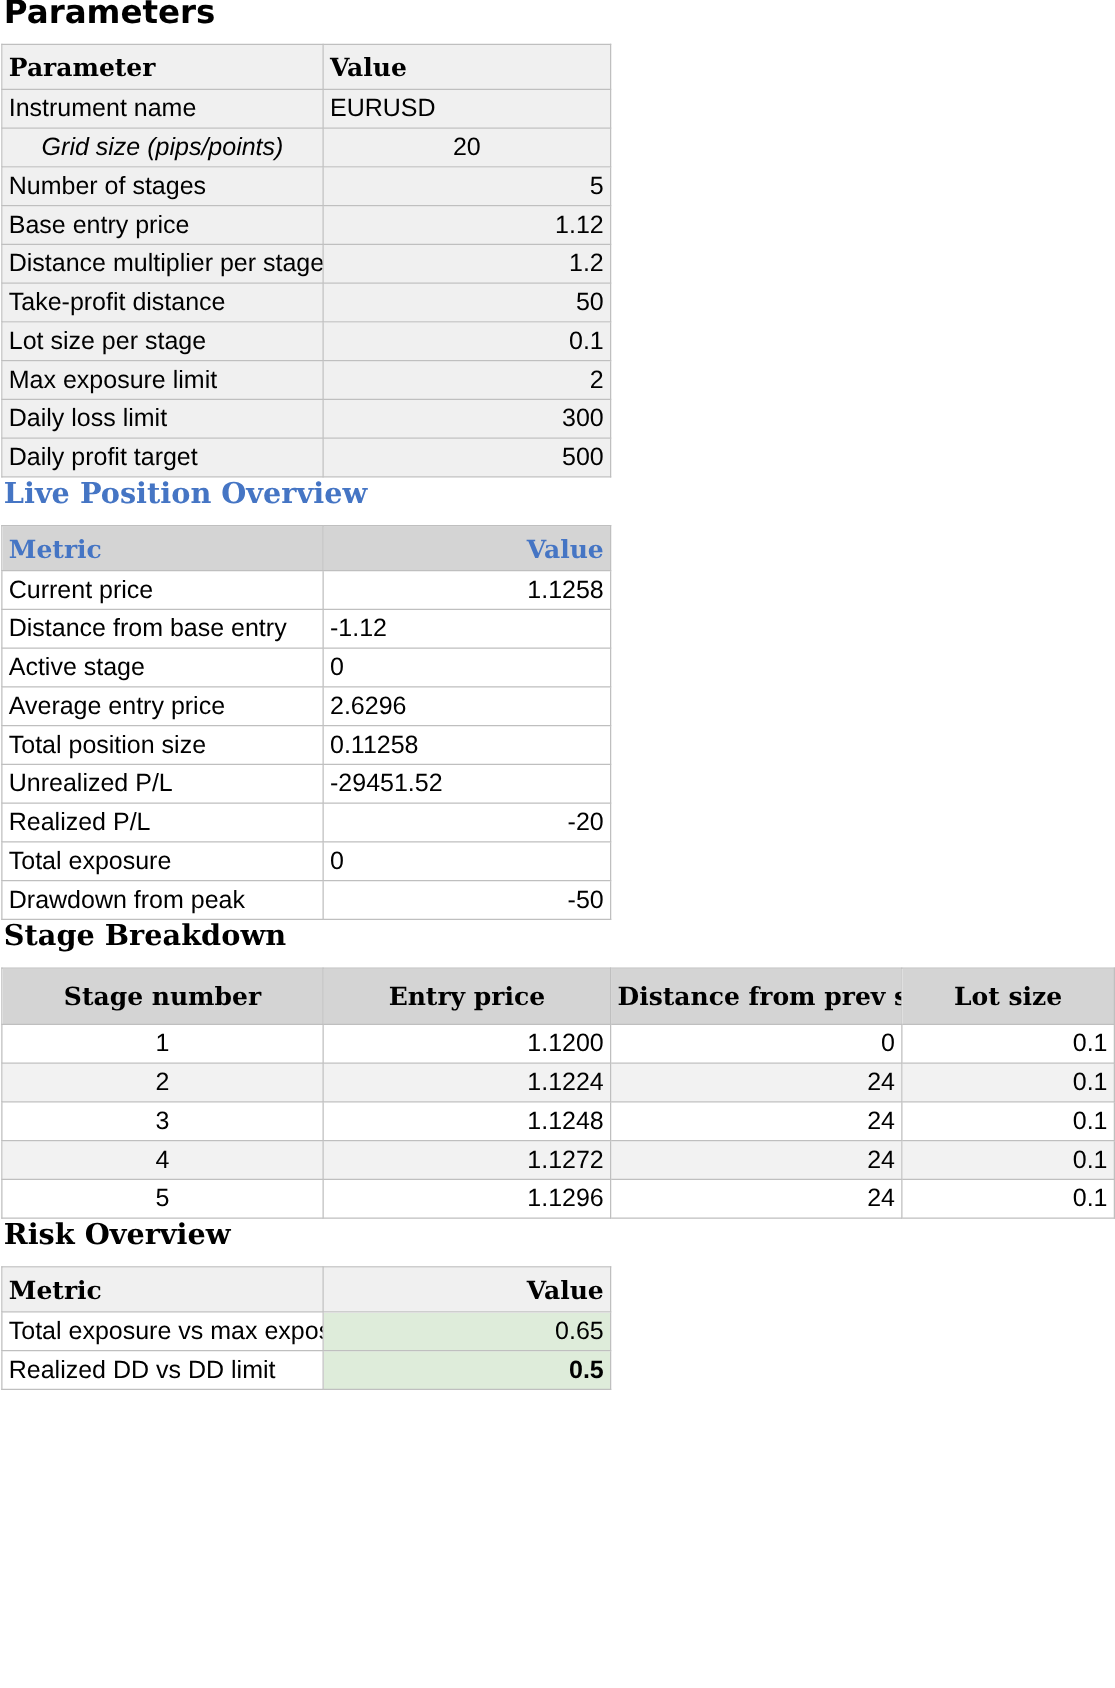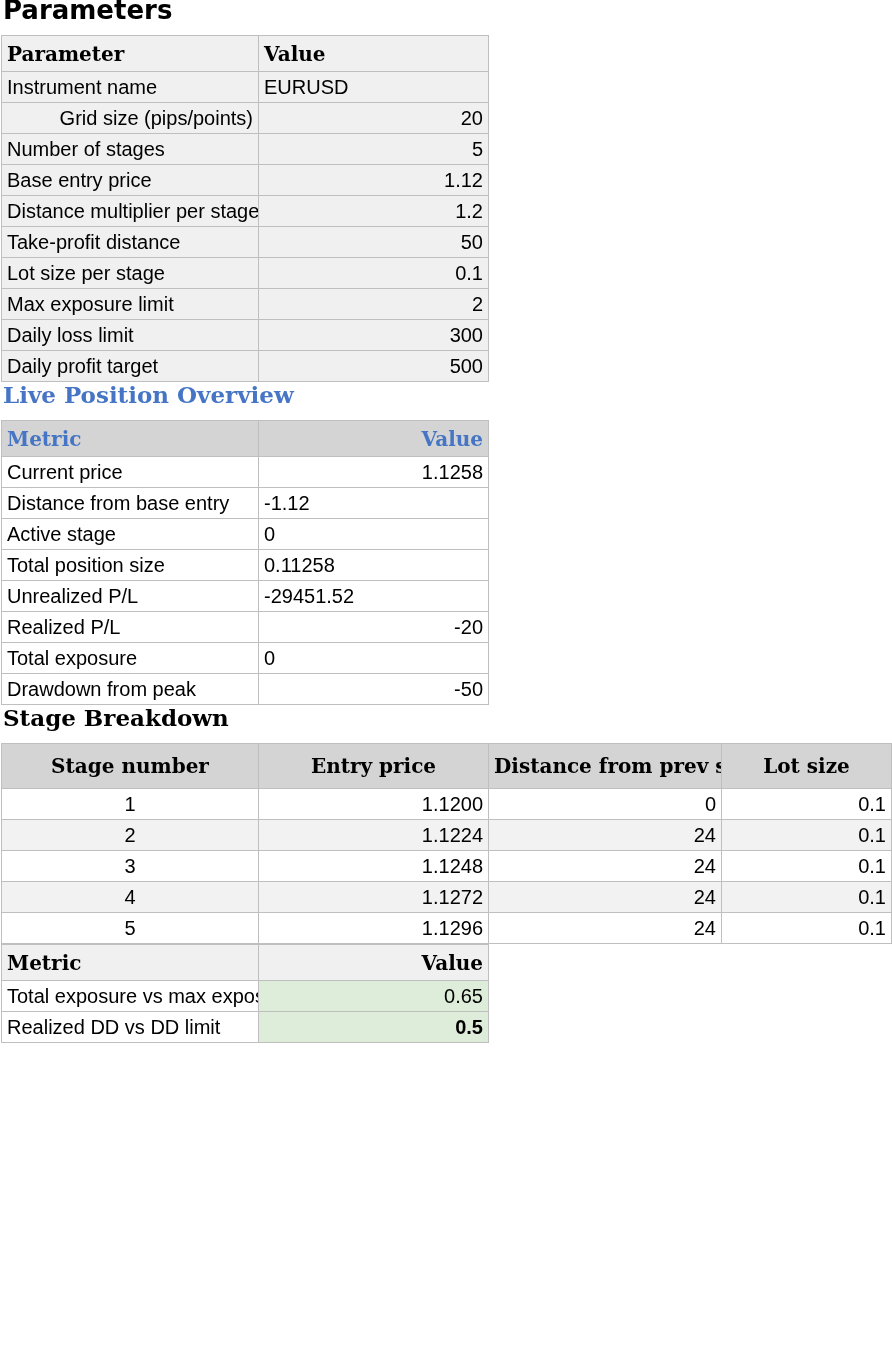--- a/index.html
+++ b/index.html
@@ -83,22 +83,22 @@
             <th style="text-align: left;">Parameter</th>
             <th style="text-align: left;">Value</th>
           </tr>
         </thead>
         <tbody>
           <tr>
             <td style="text-align: left;">Instrument name</td>
             <td style="text-align: left;">EURUSD</td>
           </tr>
           <tr>
-            <td style="text-align: right;">Grid size (pips/points)</td>
-            <td style="text-align: right;">20</td>
+            <td style="text-align: center; font-style: italic;">Grid size (pips/points)</td>
+            <td style="text-align: center;">20</td>
           </tr>
           <tr>
             <td style="text-align: left;">Number of stages</td>
             <td style="text-align: right;">5</td>
           </tr>
           <tr>
             <td style="text-align: left;">Base entry price</td>
             <td style="text-align: right;">1.12</td>
           </tr>
           <tr>
@@ -143,20 +143,24 @@
             <td style="text-align: left;">Current price</td>
             <td style="text-align: right;">1.1258</td>
           </tr>
           <tr>
             <td style="text-align: left;">Distance from base entry</td>
             <td style="text-align: left;">-1.12</td>
           </tr>
           <tr>
             <td style="text-align: left;">Active stage</td>
             <td style="text-align: left;">0</td>
+          </tr>
+          <tr>
+            <td style="text-align: left;">Average entry price</td>
+            <td style="text-align: left;">2.6296</td>
           </tr>
           <tr>
             <td style="text-align: left;">Total position size</td>
             <td style="text-align: left;">0.11258</td>
           </tr>
           <tr>
             <td style="text-align: left;">Unrealized P/L</td>
             <td style="text-align: left;">-29451.52</td>
           </tr>
           <tr>
@@ -215,20 +219,21 @@
             <td style="text-align: center;">5</td>
             <td style="text-align: right;">1.1296</td>
             <td style="text-align: right;">24</td>
             <td style="text-align: right;">0.1</td>
           </tr>
         </tbody>
       </table>
   </section>
 
   <section>
+    <h2 class="h-serif gap-lg">Risk Overview</h2>
     <table class="tbl tbl-2col tbl-risk">
         <thead>
           <tr>
             <th style="text-align: left;">Metric</th>
             <th style="text-align: right;">Value</th>
           </tr>
         </thead>
         <tbody>
           <tr>
             <td style="text-align: left;">Total exposure vs max exposure</td>

